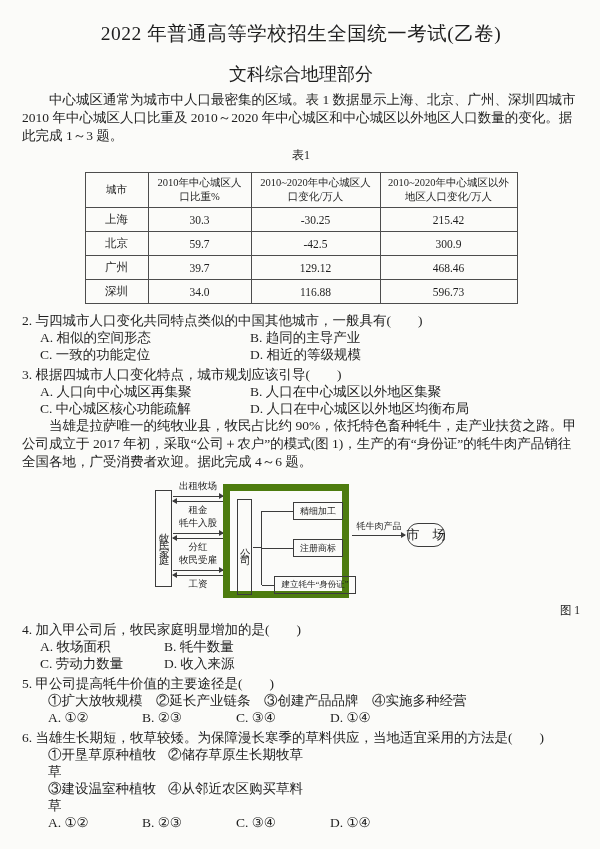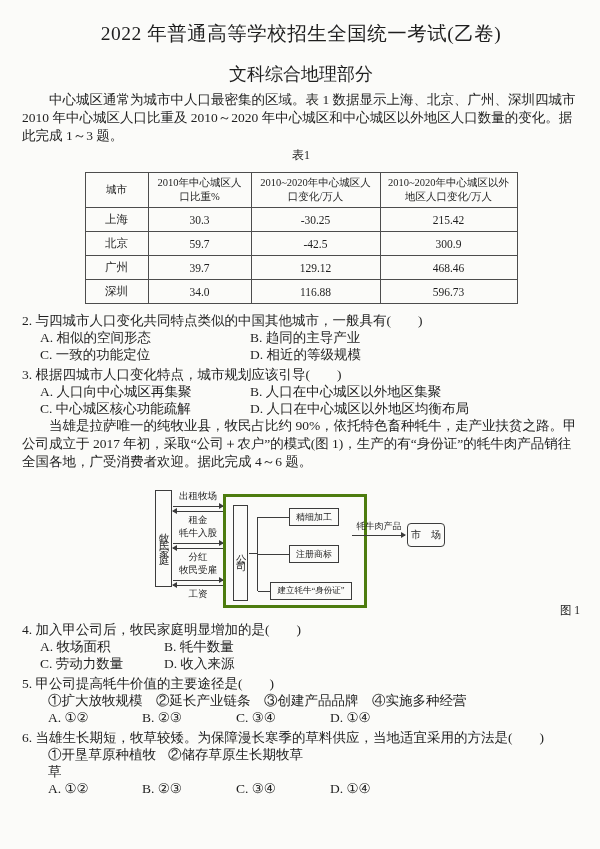--- a/index.html
+++ b/index.html
@@ -30,46 +30,46 @@
   .w124{width:124px}
   .w120{width:120px}
   .w94{width:94px}
   
   .fig1{position:relative;width:292px;height:124px;margin:5px auto 0;font-size:10px}
   .fig1 .box{border:1px solid #3c3c3c;background:transparent;box-sizing:border-box;
     display:flex;align-items:center;justify-content:center}
   .fig1 .vtext{writing-mode:vertical-rl;text-orientation:upright;letter-spacing:7px;
     font-size:10.5px;line-height:1}
   .herder{position:absolute;left:0;top:14px;width:17px;height:97px}
-  .flows{position:absolute;left:18px;top:15px;width:50px}
+  .flows{position:absolute;left:18px;top:5px;width:50px}
   .flow-pair{margin-bottom:2px}
   .flow-label{font-size:9.5px;line-height:11px;text-align:center;white-space:nowrap}
   .flow-arrow{position:relative;height:0;border-top:1px solid #3c3c3c;margin:4px 0 3px}
   .flow-arrow.right::after{content:"";position:absolute;right:-1px;top:-4px;width:0;height:0;
     border-left:5px solid #3c3c3c;border-top:3px solid transparent;border-bottom:3px solid transparent}
   .flow-arrow.left::after{content:"";position:absolute;left:-1px;top:-4px;width:0;height:0;
     border-right:5px solid #3c3c3c;border-top:3px solid transparent;border-bottom:3px solid transparent}
-  .outer{position:absolute;left:68px;top:18px;width:144px;height:114px;border:3px solid #4d7c0f;box-sizing:border-box}
+  .outer{position:absolute;left:68px;top:8px;width:126px;height:114px;border:7px solid #4d7c0f;box-sizing:border-box}
   .company{position:absolute;left:7px;top:8px;width:15px;height:96px}
   .conn{position:absolute;background:#3c3c3c}
   .vline{left:31px;top:20px;width:1px;height:74px}
   .stub-co{left:23px;top:56px;width:8px;height:1px}
   .stub1{left:32px;top:20px;width:31px;height:1px}
   .stub2{left:32px;top:57px;width:31px;height:1px}
   .stub3{left:32px;top:94px;width:12px;height:1px}
   .pbox{position:absolute;font-size:9px;white-space:nowrap}
   .pbox1{left:63px;top:11px;width:50px;height:18px}
   .pbox2{left:63px;top:48px;width:50px;height:18px}
   .pbox3{left:44px;top:85px;width:82px;height:18px;font-size:8.5px}
   .out-arrow{position:absolute;left:197px;top:59px;width:53px;height:0;border-top:1px solid #3c3c3c}
   .out-arrow::after{content:"";position:absolute;right:-1px;top:-4px;width:0;height:0;
     border-left:5px solid #3c3c3c;border-top:3px solid transparent;border-bottom:3px solid transparent}
   .out-label{position:absolute;left:191px;top:44px;width:66px;text-align:center;
     font-size:9px;white-space:nowrap}
-  .market{position:absolute;left:252px;top:47px;width:38px;height:24px;border-radius:4px;font-size:10px;white-space:nowrap}
+  .market{position:absolute;left:252px;top:47px;width:38px;height:24px;border-radius:11px;font-size:13px;white-space:nowrap}
   .fig-cap{text-align:right;font-size:11.5px;margin:3px 0 2px}
 </style>
 </head>
 <body>
 
 <div class="page">
 
   <h1 class="title">2022 年普通高等学校招生全国统一考试(乙卷)</h1>
   <h2 class="subtitle">文科综合地理部分</h2>
 
@@ -199,17 +199,20 @@
       <span class="col w94">A. ①②</span><span class="col w94">B. ②③</span><span class="col w94">C. ③④</span><span class="col">D. ①④</span>
     </div>
   </div>
 
   <div class="q">
     <div class="stem">6. 当雄生长期短，牧草较矮。为保障漫长寒季的草料供应，当地适宜采用的方法是(　　)</div>
     <div class="qline deep">
       <span class="col w120">①开垦草原种植牧草</span><span class="col">②储存草原生长期牧草</span>
     </div>
     <div class="qline deep">
+      <span class="col w120">③建设温室种植牧草</span><span class="col">④从邻近农区购买草料</span>
+    </div>
+    <div class="qline deep">
       <span class="col w94">A. ①②</span><span class="col w94">B. ②③</span><span class="col w94">C. ③④</span><span class="col">D. ①④</span>
     </div>
   </div>
 
 </div>
 
 </body></html>

